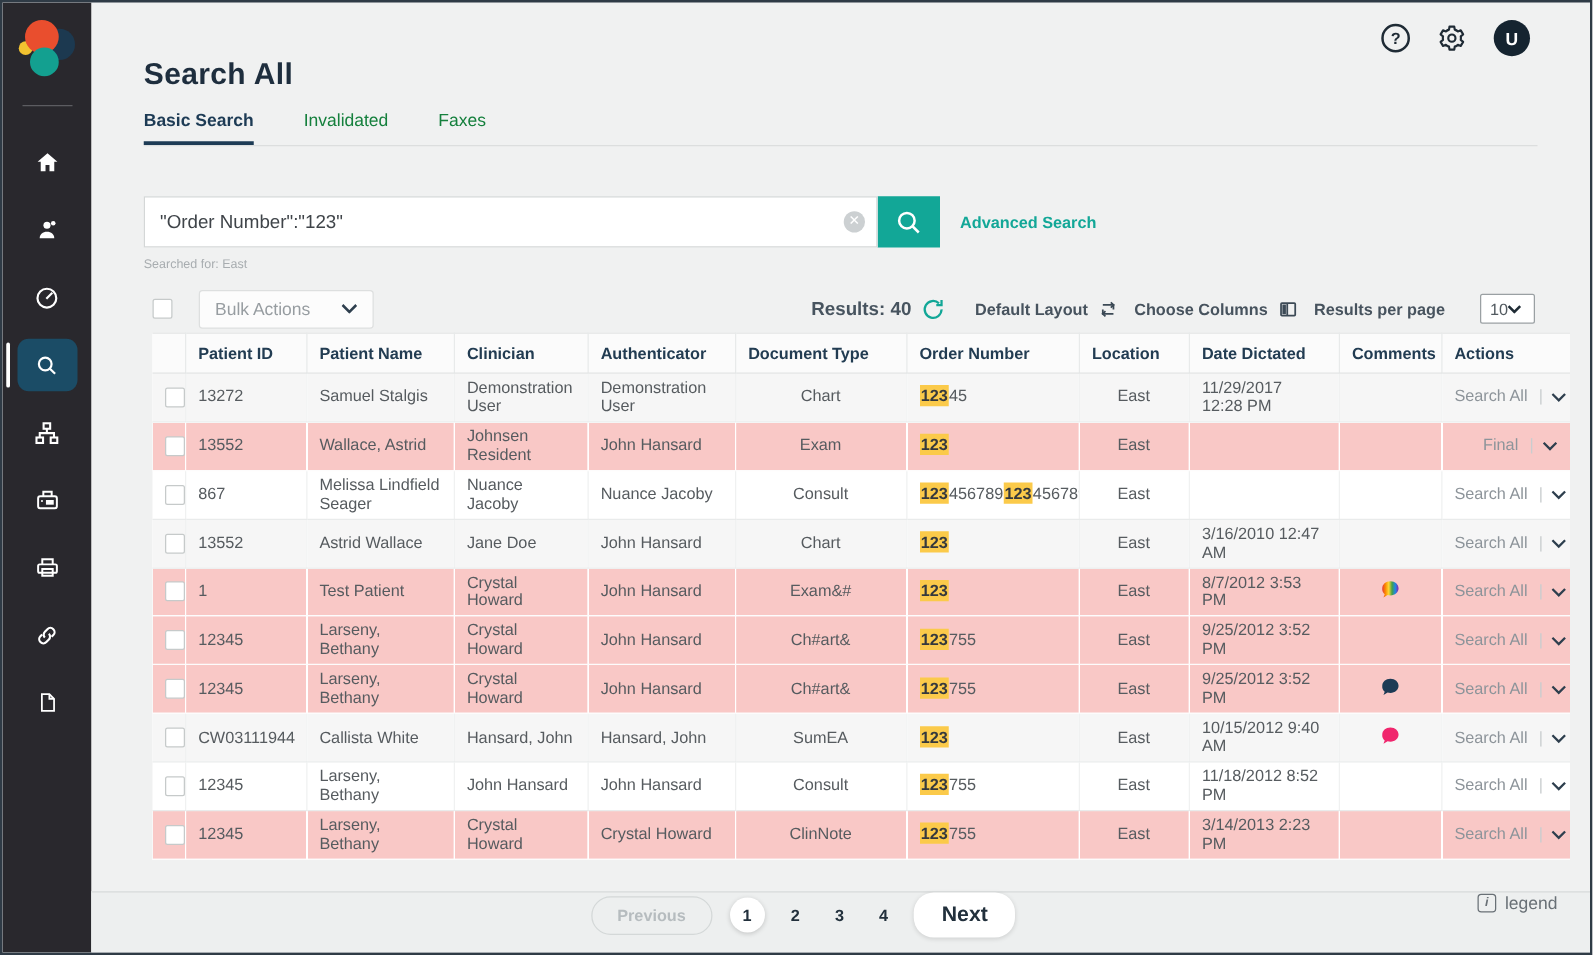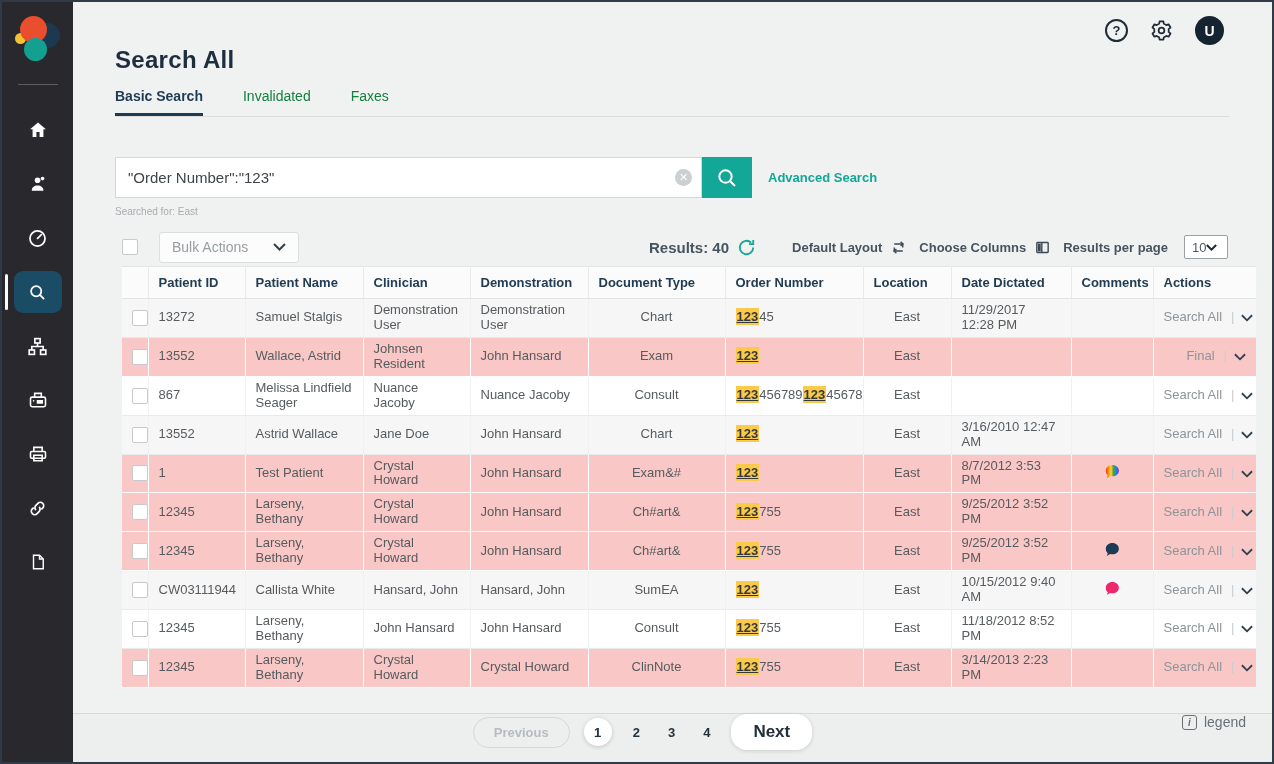--- a/index.html
+++ b/index.html
@@ -49,35 +49,35 @@
   .checkbox { width: 16px; height: 16px; background: #fff; border: 1px solid #c6caca; border-radius: 2px; cursor: pointer; flex: 0 0 16px; }
   .bulk-select { margin-left: 21px; width: 140px; height: 31px; background: #fcfcfc; border: 1px solid #dddfdf; border-radius: 3px; display: flex; align-items: center; justify-content: space-between; padding: 0 12px; cursor: pointer; }
   .bulk-select span { font-size: 14px; color: #979da1; }
   .results-group { display: flex; align-items: center; gap: 8px; margin-left: 350px; }
   .results-text { font-size: 15px; font-weight: bold; color: #47545f; }
   .refresh-btn { cursor: pointer; display: flex; }
   .layout-group { display: flex; align-items: center; margin-left: auto; gap: 8px; }
   .tool-label { font-size: 13px; font-weight: bold; color: #47535e; cursor: pointer; }
   .tool-icon { cursor: pointer; display: flex; }
   .gap-l { margin-left: 4px; }
-  .pp-select { margin-left: 8px; width: 44px; height: 24px; background: #fff; border: 1px solid #9aa0a3; border-radius: 2px; display: flex; align-items: center; justify-content: space-between; padding: 0 16px 0 7px; cursor: pointer; }
+  .pp-select { margin-left: 20px; width: 44px; height: 24px; background: #fff; border: 1px solid #9aa0a3; border-radius: 2px; display: flex; align-items: center; justify-content: space-between; padding: 0 16px 0 7px; cursor: pointer; }
   .pp-select span { font-size: 13px; color: #525a60; }
 
   
   .drag-bar { margin: 8px 20px 0 49px; height: 30px; background: #ebeced; border: 1px solid #dcdede; border-radius: 4px; display: flex; align-items: center; justify-content: center; font-size: 13px; color: #6d7478; }
   table { border-collapse: collapse; table-layout: fixed; width: 1134px; margin: 3px 0 0 49px; background: #fff; }
   th { height: 32px; background: #fbfbfb; border-top: 1px solid #e2e4e4; border-bottom: 1px solid #e2e4e4; border-right: 1px solid #e8eaea; font-size: 13px; font-weight: bold; color: #223c52; text-align: left; padding: 0 10px; cursor: pointer; }
   th:last-child { border-right: none; margin-left: 16px; }
   td { height: 38px; padding: 4px 10px; font-size: 13px; color: #565b5f; border-bottom: 1px solid #e9ebeb; border-right: 1px solid #f0f1f1; line-height: 1.15; overflow: hidden; }
   td:last-child { border-right: none; }
   tr.alt td { background: #f6f6f6; }
   tr.pink td { background: var(--pink-row, #f9c8c6); border-right-color: rgba(255,255,255,.75); border-bottom-color: #fdfcfc; }
   .t-center { text-align: center; }
   .t-right { text-align: right; }
-  .hl { background: var(--highlight-yellow, #fbca4a); font-weight: bold; color: #35393d; padding: 1px 1px; text-decoration: underline; }
+  .hl { background: var(--highlight-yellow, #fbca4a); font-weight: bold; color: #35393d; padding: 1px 1px; }
   .action-cell { white-space: nowrap; }
   .action-label { color: #8d949a; cursor: pointer; }
   .action-sep { color: #c9cdcf; margin: 0 7px 0 9px; }
   .row-chevron { cursor: pointer; vertical-align: -1px; }
   .comment-icon { cursor: pointer; }
 
   
   .page-bar { position: absolute; left: 0; right: 0; bottom: 0; height: 49px; background: #edefef; border-top: 1px solid #d8dada; display: flex; align-items: flex-start; justify-content: center; }
   .pager { display: flex; align-items: center; gap: 14px; margin-right: 60px; }
   .prev-btn { border: 1px solid #d4d8d8; border-radius: 16px; padding: 7px 20px; font-size: 13px; font-weight: bold; color: #b6bcbf; cursor: pointer; }
@@ -284,21 +284,21 @@
           <col style="width:120px">
           <col style="width:82px">
           <col style="width:103px">
       </colgroup>
       <thead id="thead">
           <tr>
             <th></th>
             <th>Patient ID</th>
             <th>Patient Name</th>
             <th>Clinician</th>
-            <th>Demonstration</th>
+            <th>Authenticator</th>
             <th>Document Type</th>
             <th>Order Number</th>
             <th>Location</th>
             <th>Date Dictated</th>
             <th>Comments</th>
             <th>Actions</th>
           </tr>
         </thead>
       <tbody id="tbody">
           <tr class="row alt">

